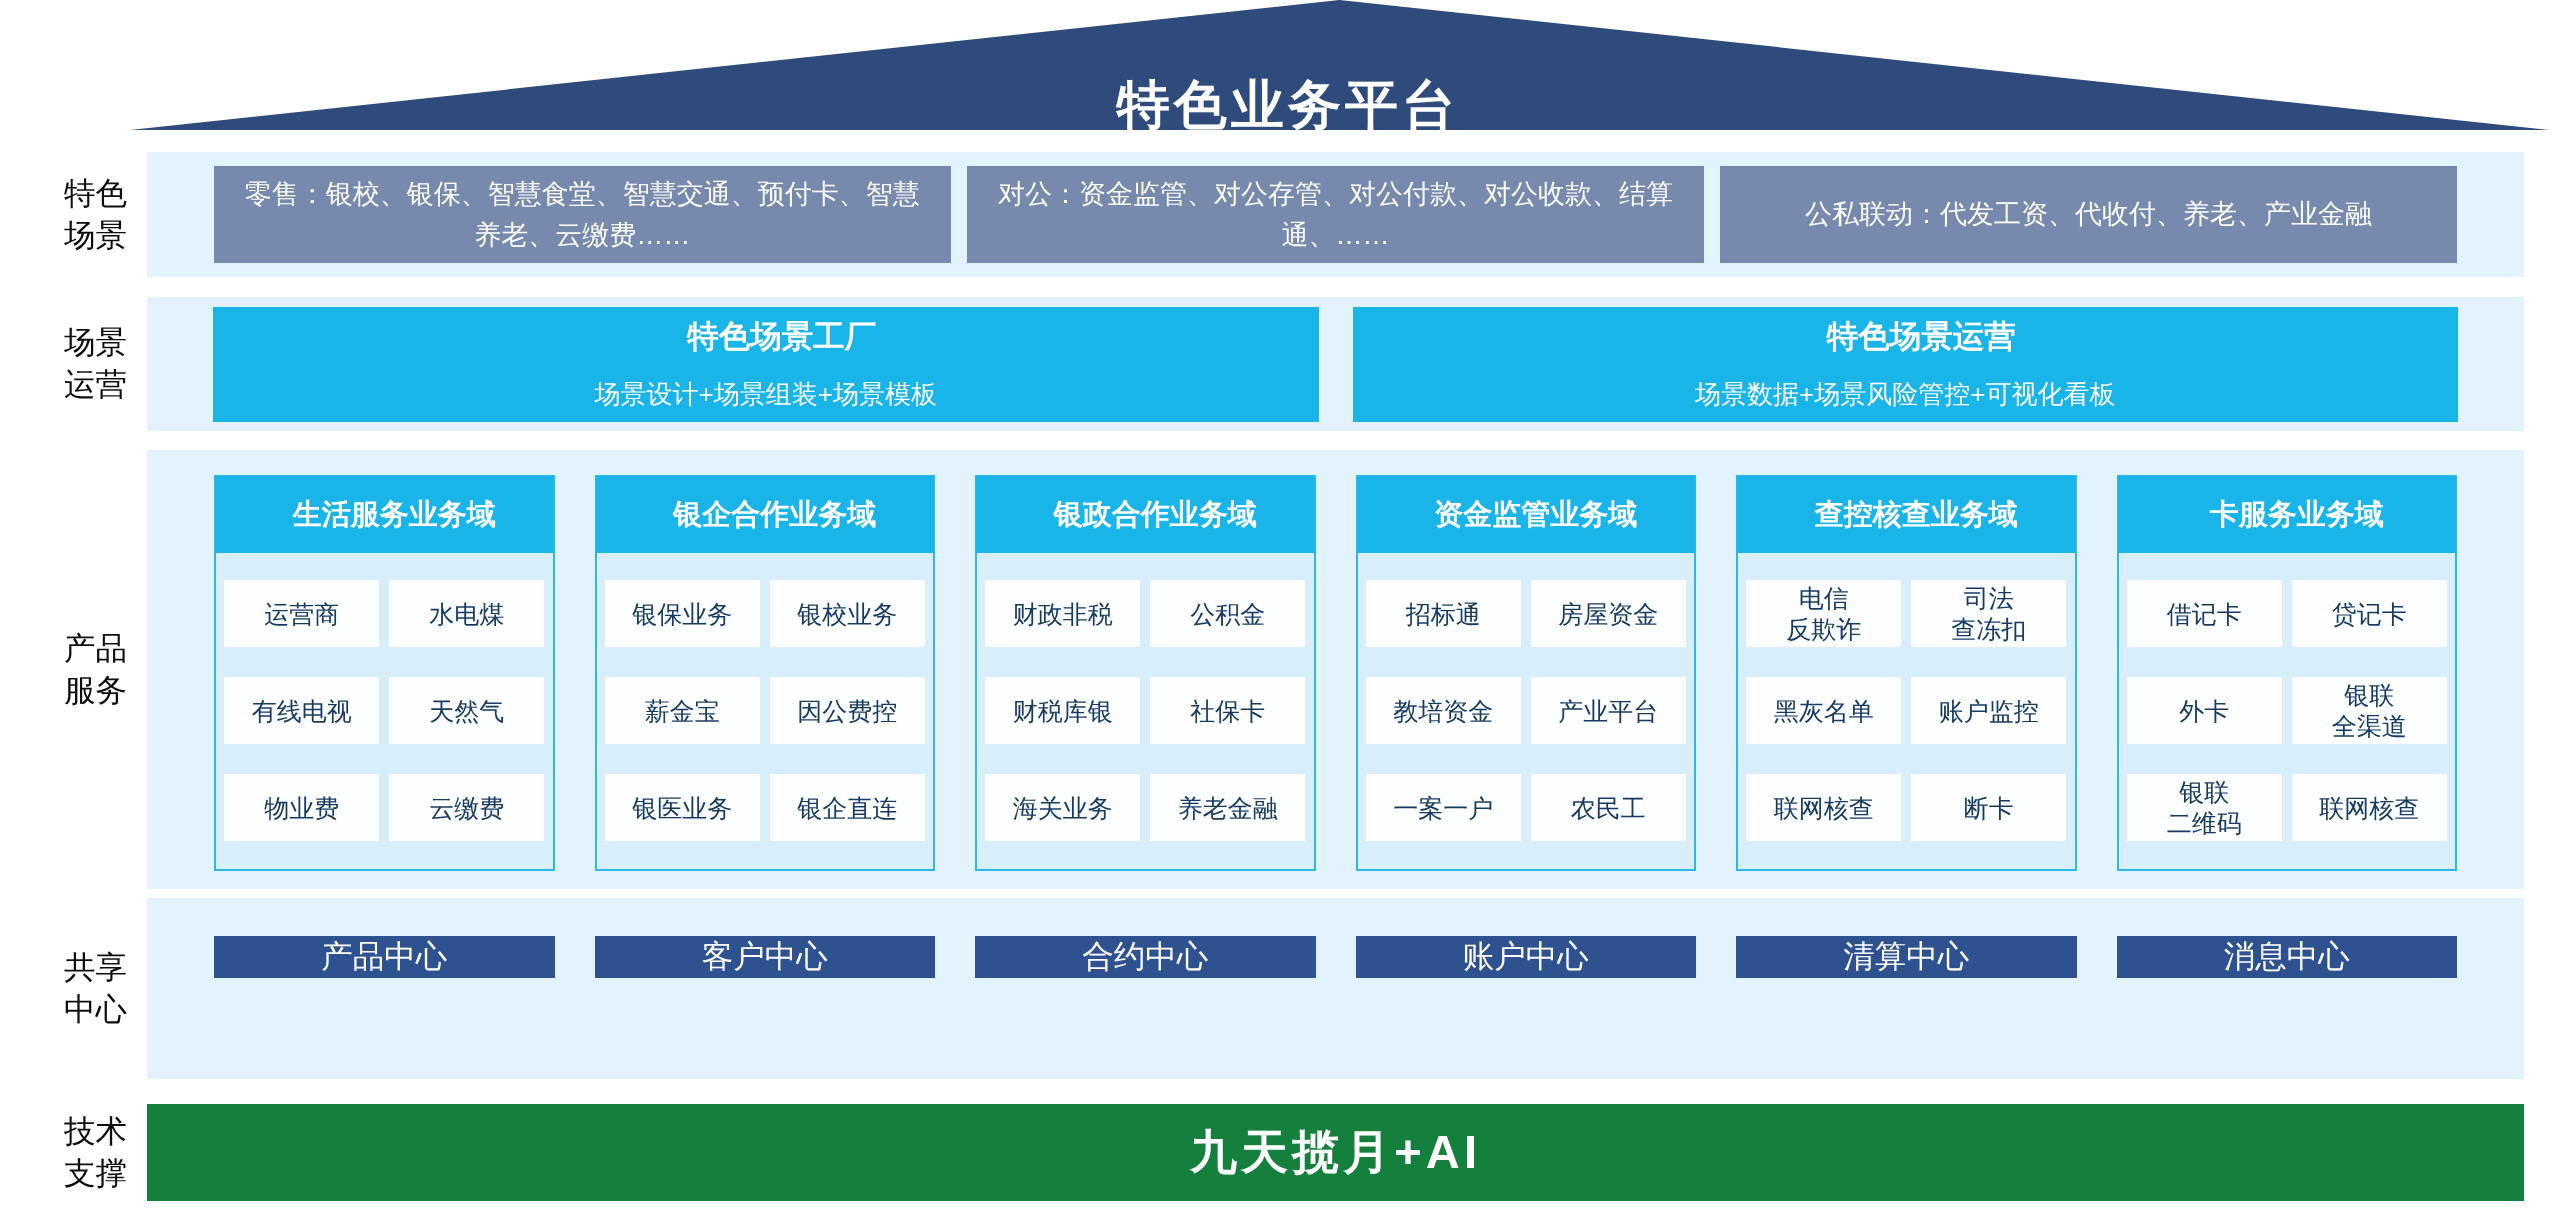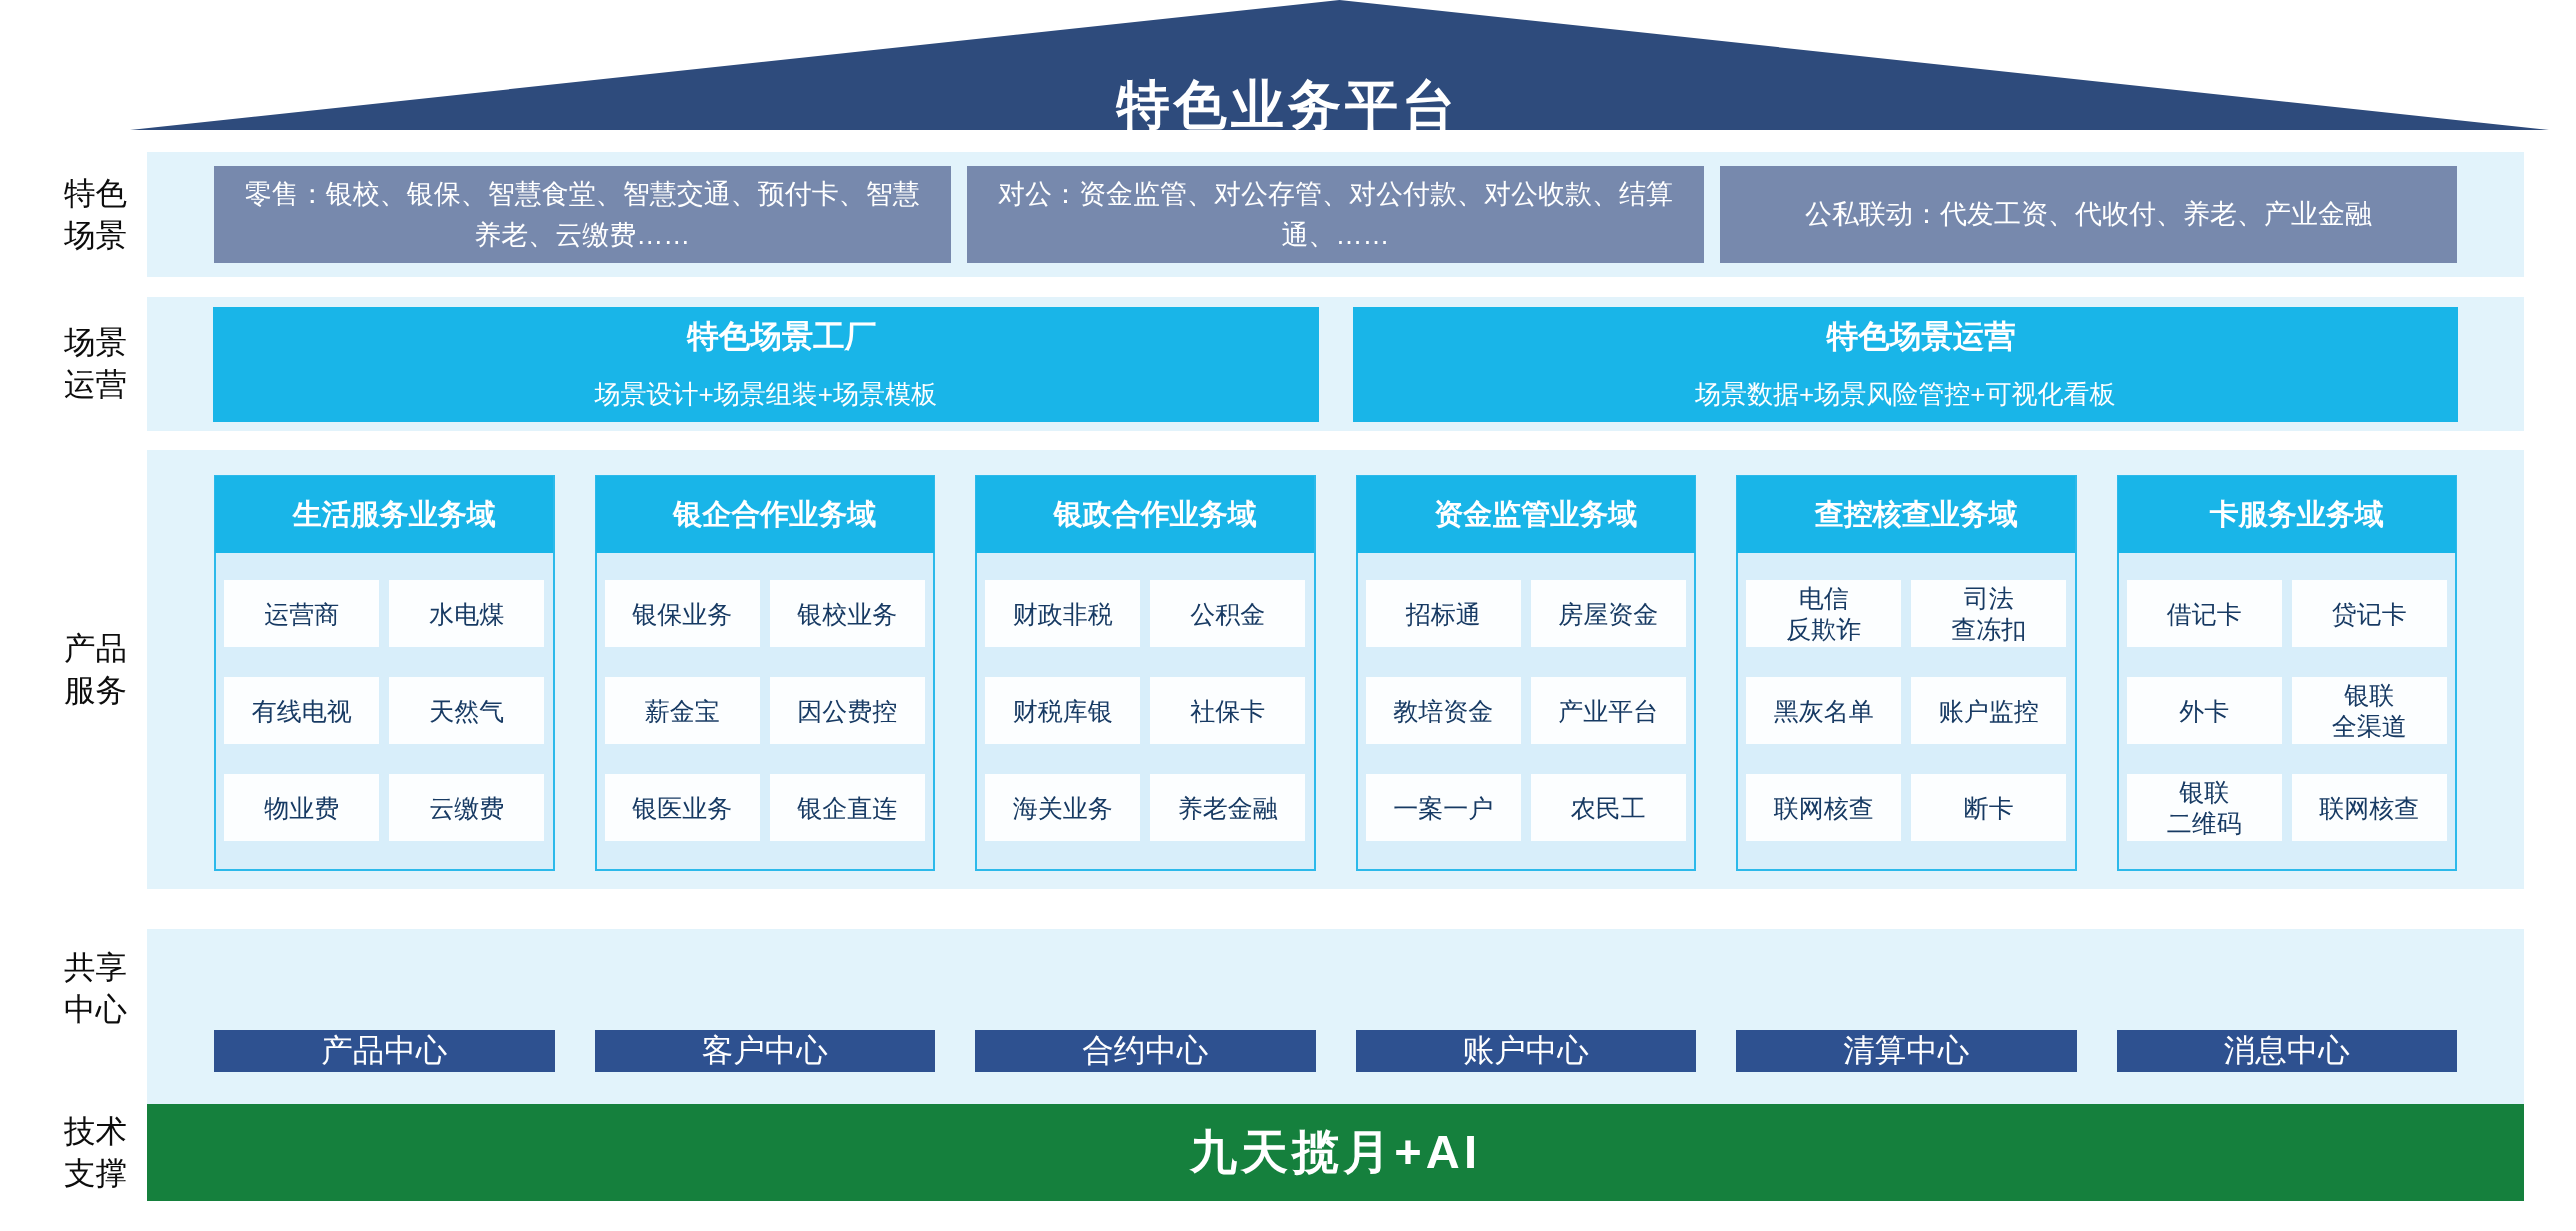--- a/index.html
+++ b/index.html
@@ -44,21 +44,21 @@
     height:77px;flex:none;background:#19b5e8;color:#ffffff;font-size:29px;font-weight:bold;
     display:flex;align-items:center;justify-content:center;margin:-0.7px;padding-left:20px;
   }
   .domain-body{flex:1;display:flex;flex-direction:column;justify-content:center;gap:30px;padding:0 8.2px;}
   .domain-row{display:flex;gap:9.6px;}
   .card{
     flex:1;min-height:67px;background:#fcfeff;color:#173a63;font-size:25px;line-height:1.22;
     display:flex;align-items:center;justify-content:center;text-align:center;
     white-space:pre-line;padding:2.7px 2.7px;box-sizing:border-box;
   }
-  .band-shared{top:929px;height:181px;display:flex;align-items:flex-end;gap:40px;padding:38px 67px;}
+  .band-shared{top:898px;height:181px;display:flex;align-items:flex-start;gap:40px;padding:38px 67px;}
   .center-box{
     flex:1;background:#2e5190;color:#ffffff;font-size:31.5px;
     display:flex;align-items:center;justify-content:center;
   }
   .tech-bar{
     position:absolute;left:147px;top:1104px;width:2377px;height:97px;background:#15803d;
     color:#ffffff;font-size:47px;font-weight:bold;letter-spacing:4.1px;
     display:flex;align-items:center;justify-content:center;
   }
 </style>

